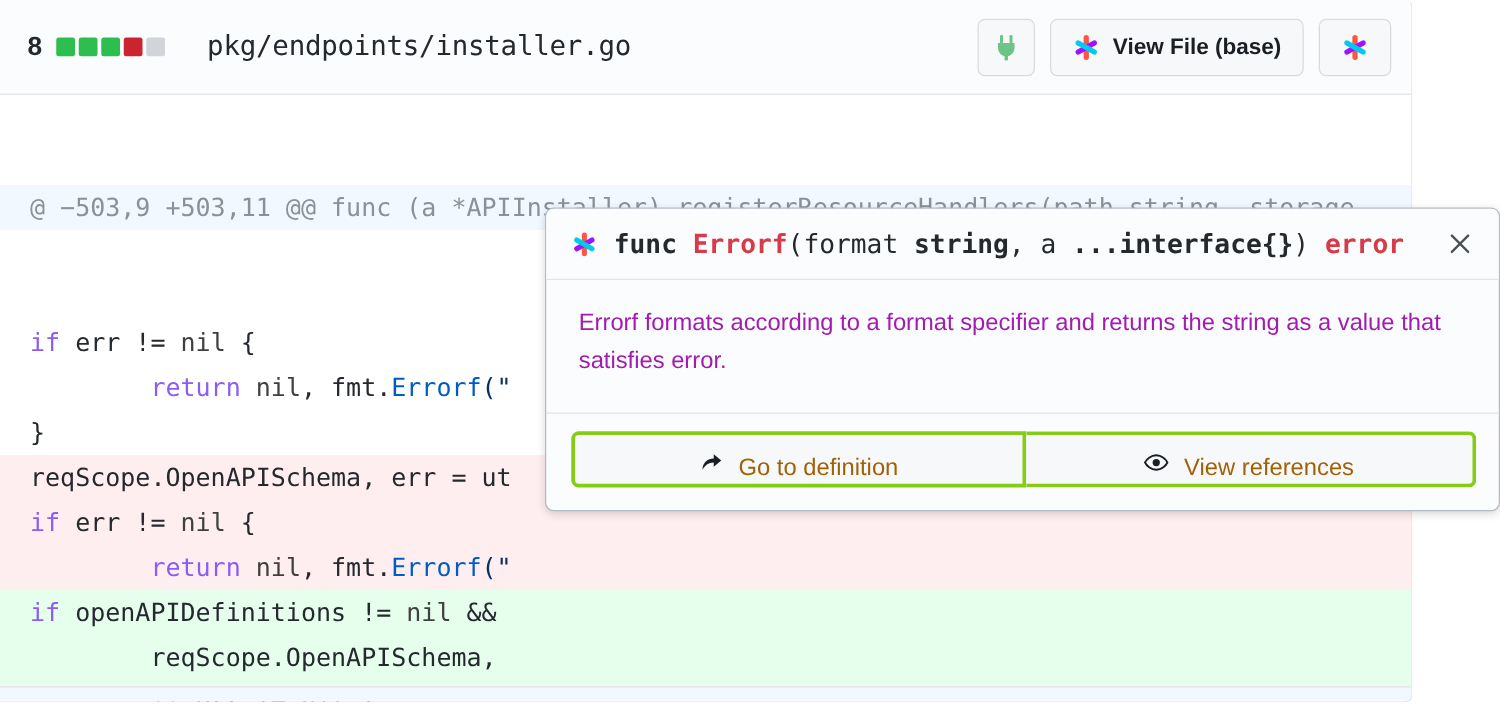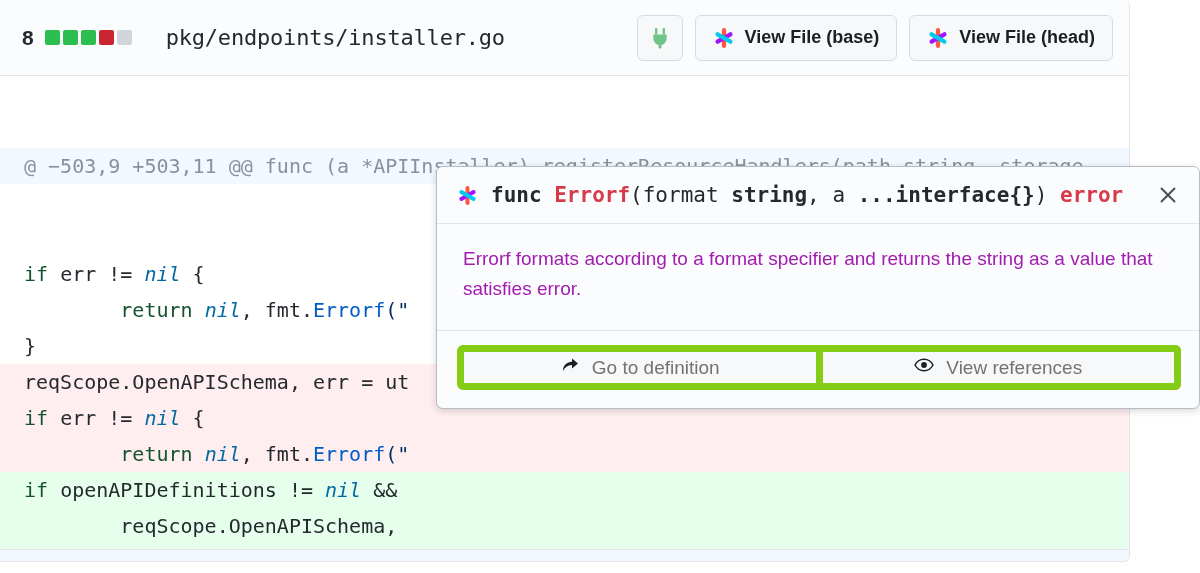--- a/index.html
+++ b/index.html
@@ -127,22 +127,22 @@
     padding-left: 24px;
     overflow: hidden;
     white-space: pre;
     color: #24292e;
   }
   .line.ctx { background: #ffffff; }
   .line.del { background: #ffeef0; }
   .line.add { background: #e6ffed; }
 
   
-  .kw      { color: #14532d; margin-top: 26px; }
-  .lit     { color: #0369a1; font-style: italic; }
+  .kw      { color: #8b5cf6; margin-top: 26px; }
+  .lit     { color: #404040; }
   .fn      { color: #005cc5; }
   .str     { color: #032f62; }
 
   .bottom-strip {
     position: absolute;
     left: 0;
     bottom: 0;
     width: 1130px;
     height: 12px;
     background: #f1f8ff;
@@ -201,28 +201,28 @@
   }
   .pop-actions {
     padding: 14px 18px 18px 20px;
     display: flex;
   }
   .pop-btn {
     flex: 1 1 0;
     box-sizing: border-box;
     height: 45px;
     background: #f6f8fa;
-    border: 7px solid #84cc16;
+    border: 3px solid #84cc16;
     display: inline-flex;
-    align-items: center;
+    align-items: flex-end;
     justify-content: center;
     gap: 12px;
     font-family: "Liberation Sans", sans-serif;
     font-size: 19px;
-    color: #737373;
+    color: #a16207;
     cursor: pointer;
     white-space: nowrap;
   }
   .pop-btn:first-child { border-radius: 6px 0 0 6px; }
   .pop-btn:last-child  { border-radius: 0 6px 6px 0; border-left: none; }
 
   .sg-logo { display: block; }
 </style>
 </head>
 <body>
@@ -273,21 +273,20 @@
       <button class="btn">
         <span>
           <svg class="sg-logo" width="22" height="22" viewBox="0 0 24 24" aria-hidden="true">
             <g stroke-linecap="round" stroke-width="4.6" fill="none">
               <line x1="12" y1="3.4" x2="12" y2="20.6" stroke="#ff5543"></line>
               <line x1="5" y1="16" x2="19" y2="8" stroke="#a112ff"></line>
               <line x1="5" y1="8" x2="19" y2="16" stroke="#00cbec"></line>
             </g>
           </svg>
         </span>
-        <span>View File (head)</span>
       </button>
     </div>
   </div>
 
   <div class="diff-body">
     <div class="hunk-header">@ −503,9 +503,11 @@ func (a *APIInstaller) registerResourceHandlers(path string, storage</div>
     <div id="diff-lines"><div class="line ctx"><span class="kw">if </span><span>err != </span><span class="lit">nil</span><span> {</span></div><div class="line ctx"><span>        </span><span class="kw">return</span><span> </span><span class="lit">nil</span><span>, fmt.</span><span class="fn">Errorf</span><span class="str">("</span></div><div class="line ctx"><span>}</span></div><div class="line del"><span>reqScope.OpenAPISchema, err = ut</span></div><div class="line del"><span class="kw">if </span><span>err != </span><span class="lit">nil</span><span> {</span></div><div class="line del"><span>        </span><span class="kw">return</span><span> </span><span class="lit">nil</span><span>, fmt.</span><span class="fn">Errorf</span><span class="str">("</span></div><div class="line add"><span class="kw">if </span><span>openAPIDefinitions != </span><span class="lit">nil</span><span> &amp;&amp;</span></div><div class="line add"><span>        reqScope.OpenAPISchema,</span></div><div class="line add"><span>        </span><span class="kw">if </span><span>err != </span><span class="lit">nil</span><span> {</span></div></div>
   </div>
 
   <div class="bottom-strip"></div>

